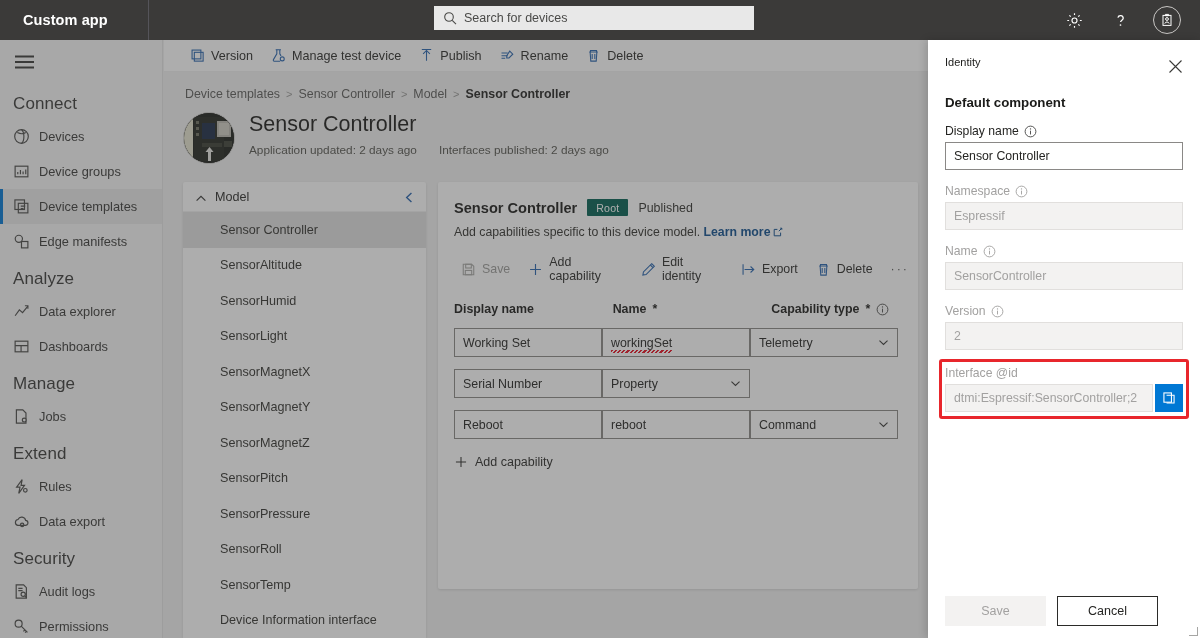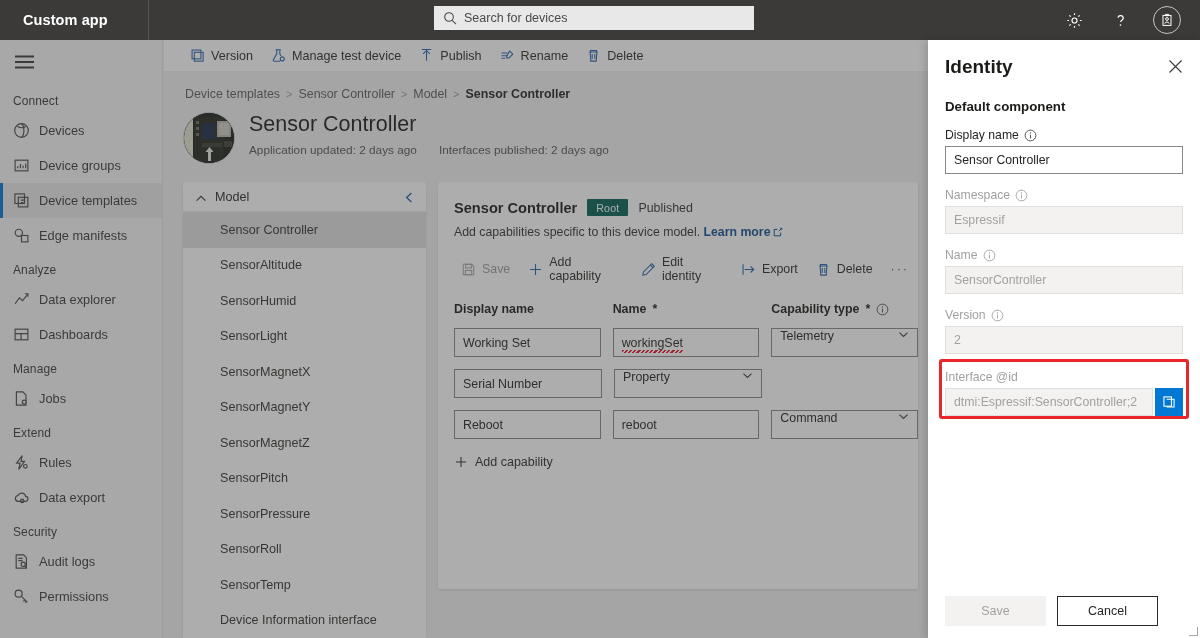--- a/index.html
+++ b/index.html
@@ -54,21 +54,21 @@
     position: absolute; left: 0; top: 40px; width: 163px; height: 598px;
     background: #f6f6f6; border-right: 1px solid #e3e3e3;
     z-index: 10; overflow: hidden;
   }
   .hamburger { width: 48px; height: 44px; display: flex; align-items: center; justify-content: center; }
   .hamburger i {
     display: block; width: 19px; height: 1.6px; background: #3a3a38;
     box-shadow: 0 5.5px 0 #3a3a38, 0 -5.5px 0 #3a3a38;
   }
   .nav-group {
-    font-size: 12px; color: #3a3a38; padding: 10px 0 5px 13px;
+    font-size: 17px; color: #3a3a38; padding: 10px 0 5px 13px;
     letter-spacing: .1px;
   }
   .nav-item {
     height: 35px; display: flex; align-items: center; padding-left: 13px;
     position: relative; color: #3a3a38; font-size: 12.8px;
   }
   .nav-item .ni { width: 17px; height: 17px; flex: 0 0 17px; margin-right: 9px; color:#4a4a48;}
   .nav-item.sel { background: #e9e9e9; }
   .nav-item.sel::before {
     content: ""; position: absolute; left: 0; top: 0; bottom: 0;
@@ -159,55 +159,55 @@
 
   .tbl { padding: 14px 0 0 16px; }
   .tbl-head { display: flex; gap: 12px; margin-bottom: 9px; }
   .th { font-size: 12.4px; color: #1b1b19; font-weight: bold; display: flex; align-items: center; gap: 6px; }
   .th.c1 { width: 148px; }
   .th.c2 { width: 148px; }
   .th.c3 { width: 148px; }
   .th .req { color: #1b1b19; font-weight: bold; }
   .info-i { width: 13px; height: 13px; color: #4a4a48; }
 
-  .trow { display: flex; gap: 12px; margin-bottom: 11px; margin-top: 12px; }
+  .trow { display: flex; margin-bottom: 11px; margin-top: 12px; }
   .fld {
     width: 148px; height: 29px; border: 1px solid #8a8886; background: #ffffff;
     display: flex; align-items: center; padding: 0 8px;
     font-size: 12.4px; color: #252523;
   }
   .fld .sq { position: relative; }
   .fld .sq::after {
     content: ""; position: absolute; left: 0; right: 0; bottom: -3px; height: 3px;
     background-image: repeating-linear-gradient(135deg, #e81123 0 1.5px, transparent 1.5px 3px);
     background-repeat: repeat-x;
   }
   .ddl {
     width: 148px; height: 29px; border: 1px solid #8a8886; background: #ffffff;
-    display: flex; justify-content: space-between;
+    display: flex; align-items: center; justify-content: space-between;
     padding: 0 8px; font-size: 12.4px; color: #252523;
   }
   .ddl .chev { width: 11px; height: 11px; color: #3a3a38; }
   .addcap {
     display: flex; align-items: center; gap: 7px; margin: 16px 0 0 16px;
     font-size: 12.5px; color: #2b2b29;
   }
   .addcap .ci { width: 14px; height: 14px; color: #2b2b29; }
 
   
   .panel {
     position: absolute; right: 0; top: 40px; width: 272px; height: 598px;
     background: #ffffff; box-shadow: -2px 0 8px rgba(0,0,0,.16);
     z-index: 60;
   }
   .panel-head {
     display: flex; align-items: flex-start; justify-content: space-between;
     padding: 16px 17px 0 17px;
   }
-  .panel-title { font-size: 19px; color: #1b1b19; font-weight: bold; }
+  .panel-title { font-size: 11px; color: #1b1b19; font-weight: normal; }
   .close-x { width: 15px; height: 15px; color: #3a3a38; margin-top: 3px; }
   .panel-sec { font-size: 13.3px; color: #1b1b19; font-weight: bold; padding: 21px 17px 0 17px; }
   .fgroup { padding: 14px 17px 0 17px; }
   .flabel { font-size: 12.2px; color: #252523; display: flex; align-items: center; gap: 5px; margin-bottom: 4px; }
   .flabel.dis { color: #a2a1a0; }
   .flabel.dis .info-i { color: #a2a1a0; }
   .pinput {
     width: 100%; height: 28px; border: 1px solid #8a8886; background: #ffffff;
     display: flex; align-items: center; padding: 0 8px; font-size: 12.3px; color: #252523;
   }

